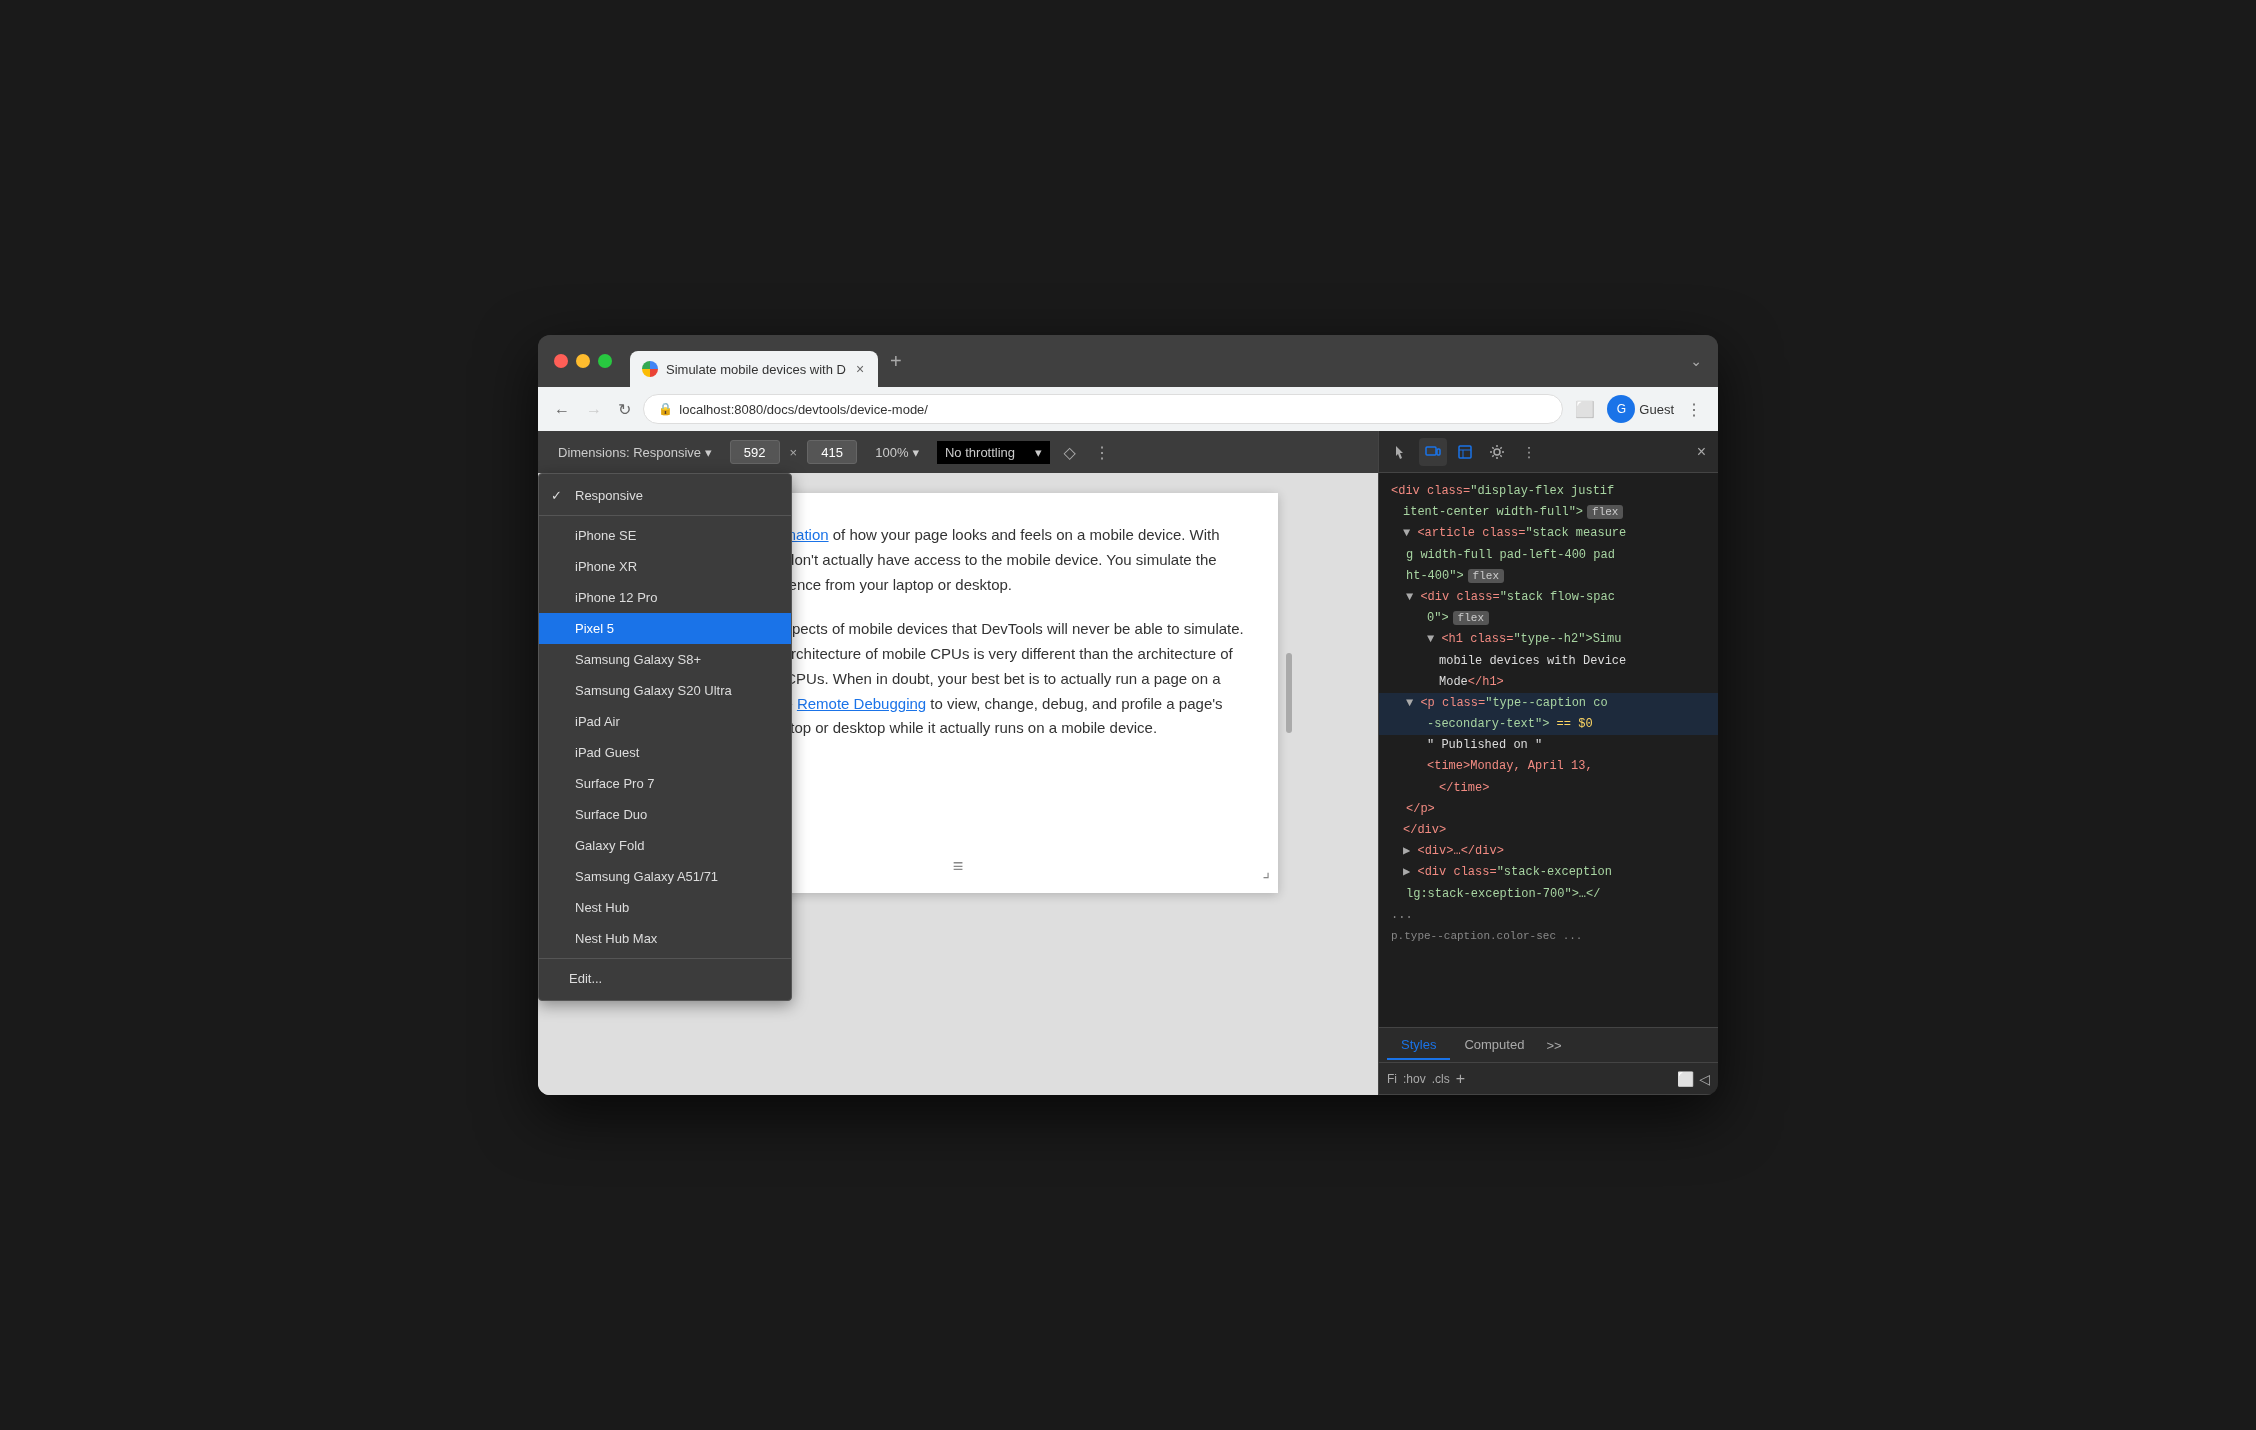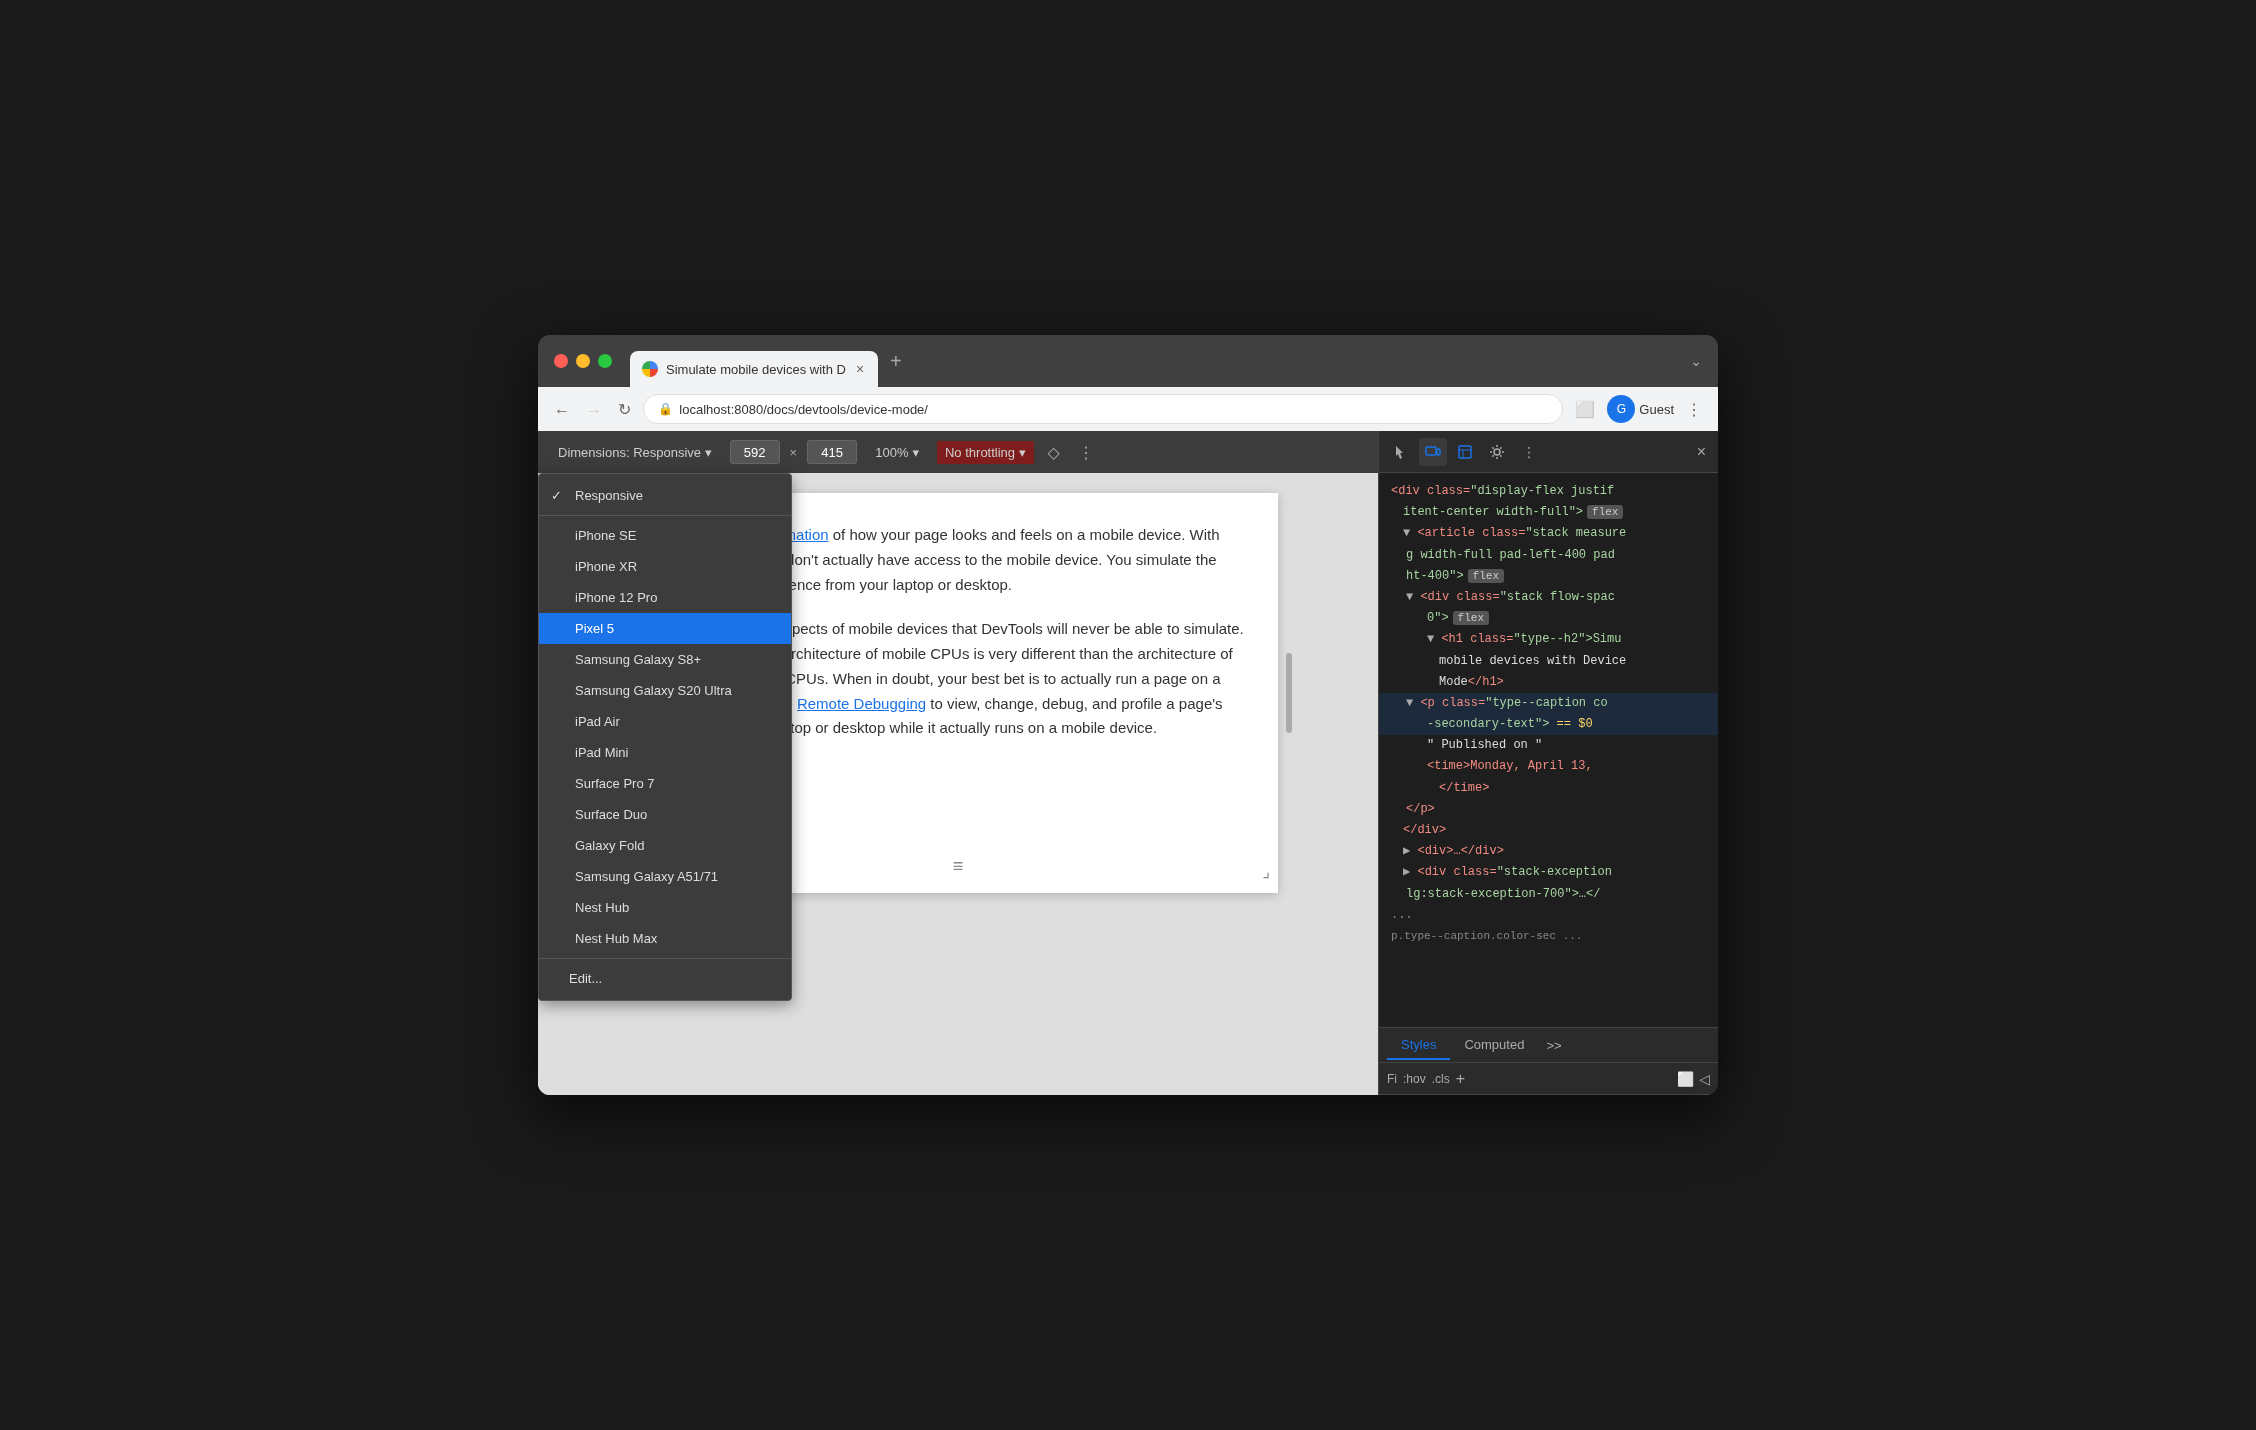--- a/index.html
+++ b/index.html
@@ -209,28 +209,28 @@
       color: #ccc;
       font-size: 13px;
       border: none;
       cursor: pointer;
       display: flex;
       align-items: center;
       gap: 4px;
       padding: 4px 8px;
     }
     .throttle-dropdown {
-      background: #7f1d1d;
+      background: #000000;
       color: #ccc;
       font-size: 13px;
       border: none;
       cursor: pointer;
       display: flex;
       align-items: center;
-      gap: 4px;
+      gap: 20px;
       padding: 4px 8px;
     }
     .toolbar-icon-btn {
       color: #aaa;
       font-size: 16px;
       cursor: pointer;
       padding: 4px;
       background: none;
       border: none;
     }
@@ -536,21 +536,21 @@
           <div class="menu-item">
             <span>Samsung Galaxy S8+</span>
           </div>
           <div class="menu-item">
             <span>Samsung Galaxy S20 Ultra</span>
           </div>
           <div class="menu-item">
             <span>iPad Air</span>
           </div>
           <div class="menu-item">
-            <span>iPad Mini</span>
+            <span>iPad Guest</span>
           </div>
           <div class="menu-item">
             <span>Surface Pro 7</span>
           </div>
           <div class="menu-item">
             <span>Surface Duo</span>
           </div>
           <div class="menu-item">
             <span>Galaxy Fold</span>
           </div>

